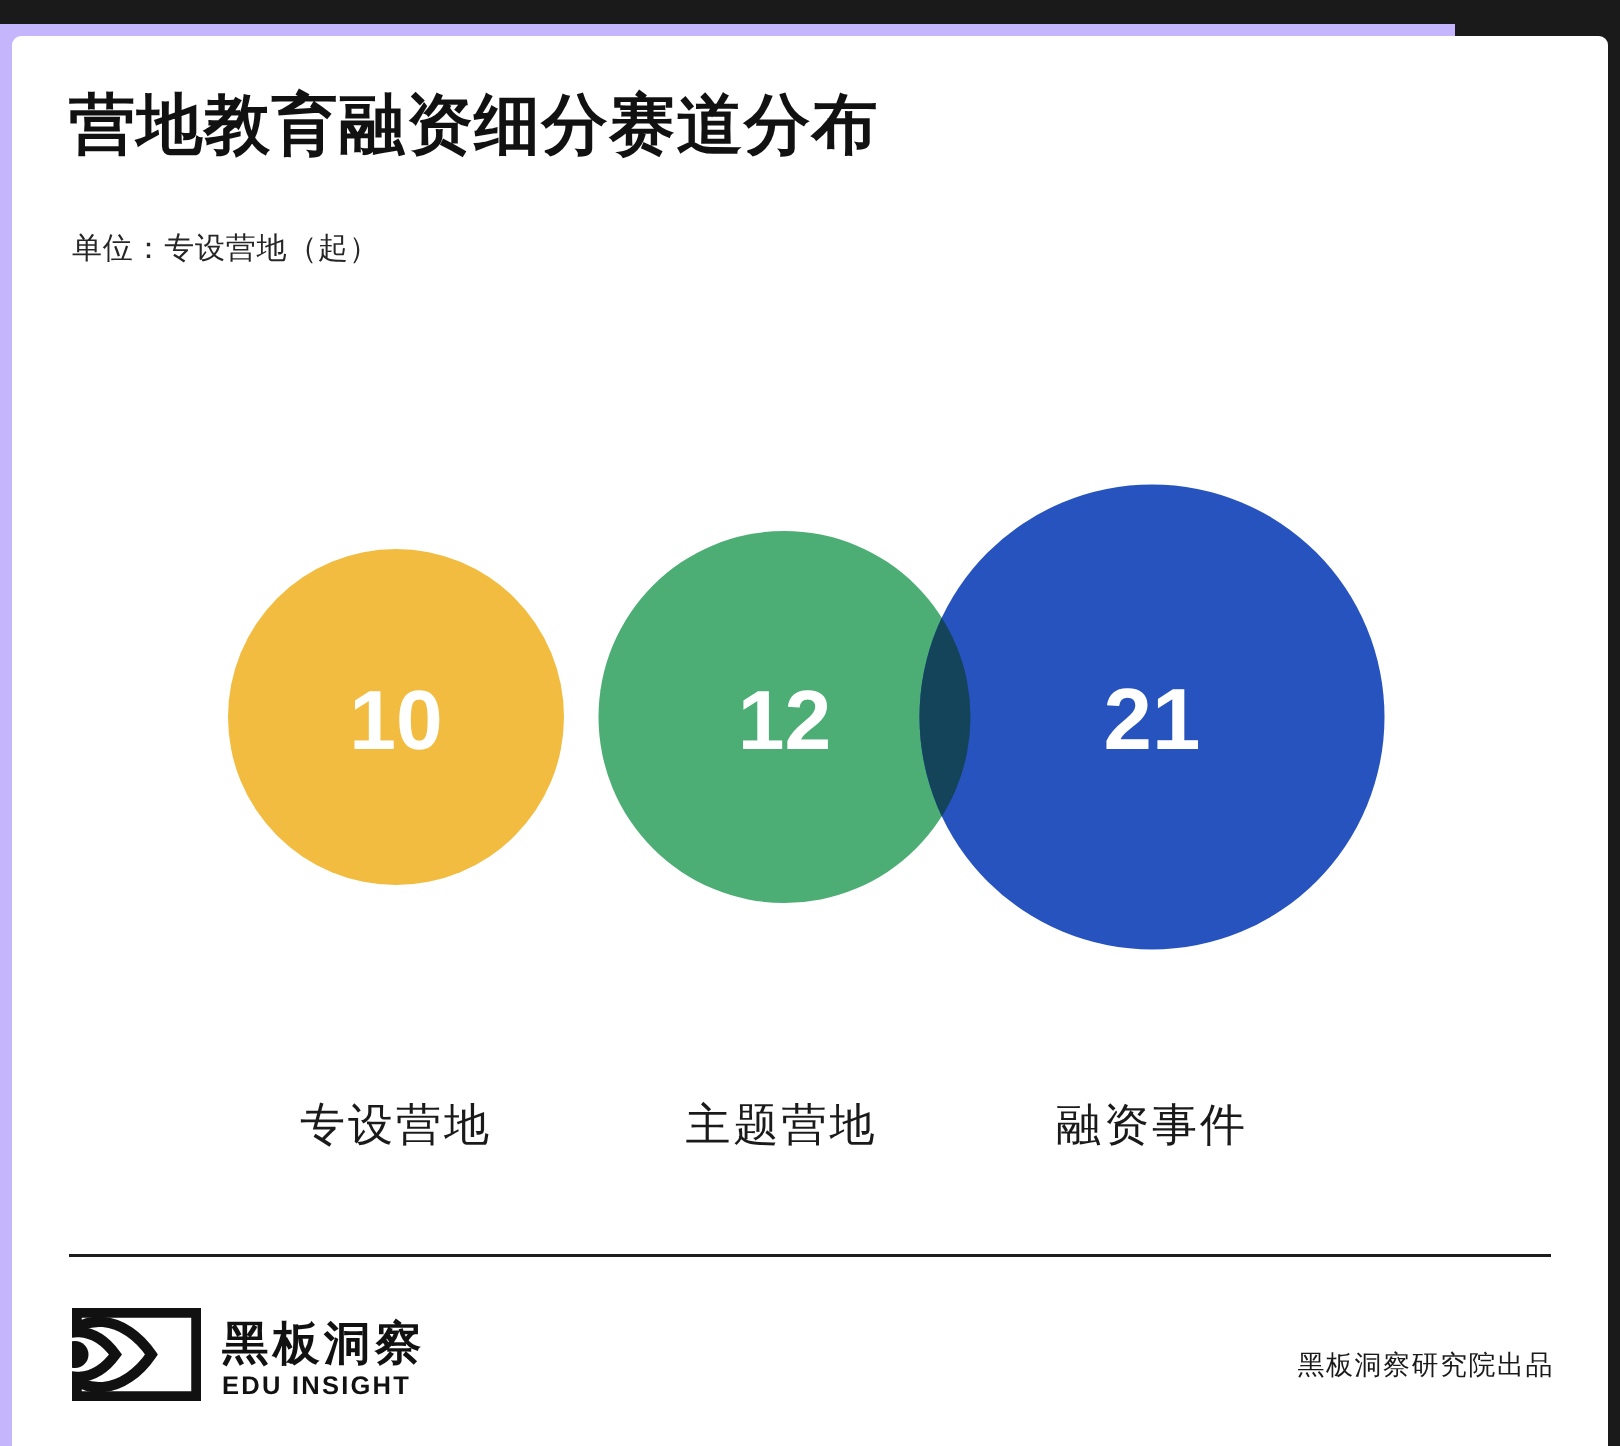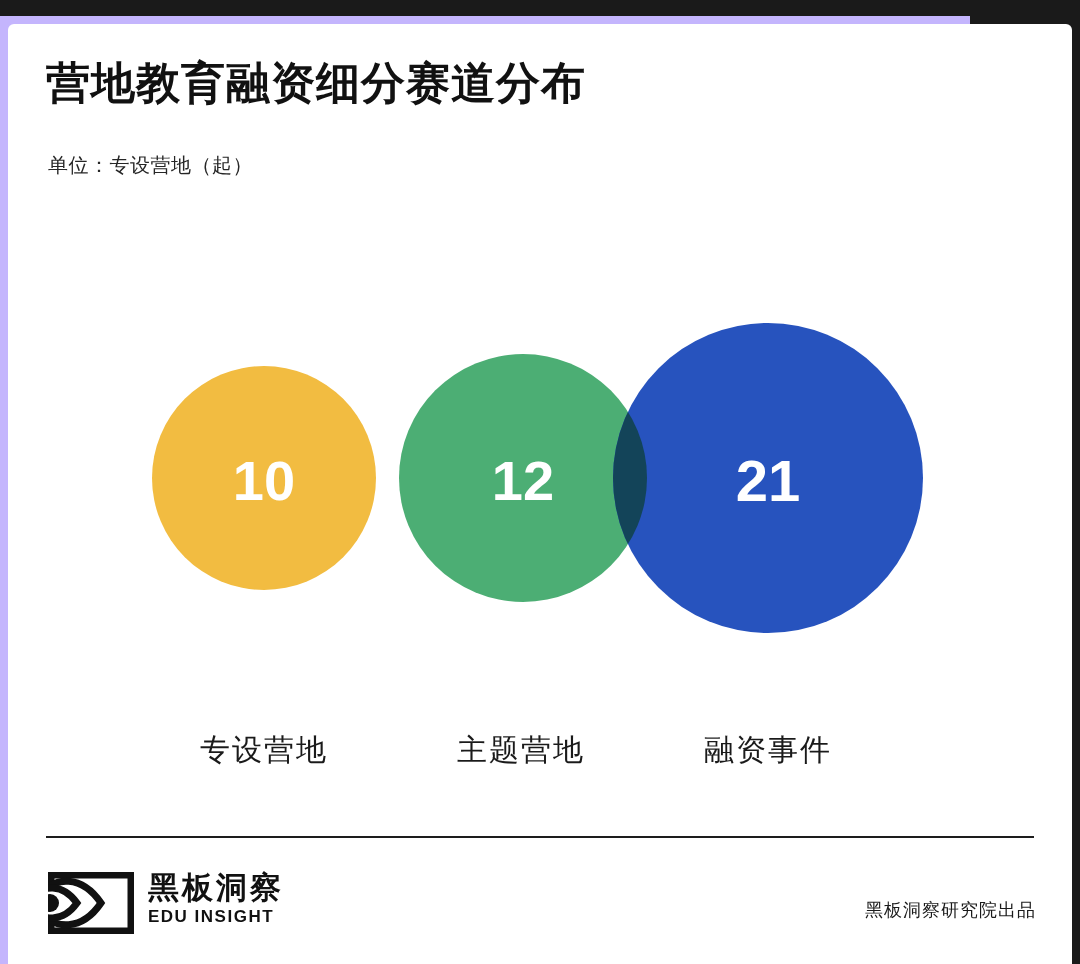--- a/index.html
+++ b/index.html
@@ -91,21 +91,21 @@
     width: 988px;
     height: 2px;
     background: #1d1d1d;
   }
 
   .footer-logo {
     position: absolute;
     left: 40px;
     top: 848px;
     display: flex;
-    align-items: flex-start;
+    align-items: flex-end;
     gap: 14px;
   }
   .logo-mark { width: 86px; height: 62px; display: block; }
   .logo-text { display: flex; flex-direction: column; justify-content: center; }
   .logo-cn {
     font-size: 31px;
     font-weight: 700;
     color: #111111;
     letter-spacing: 3px;
     line-height: 1.05;

